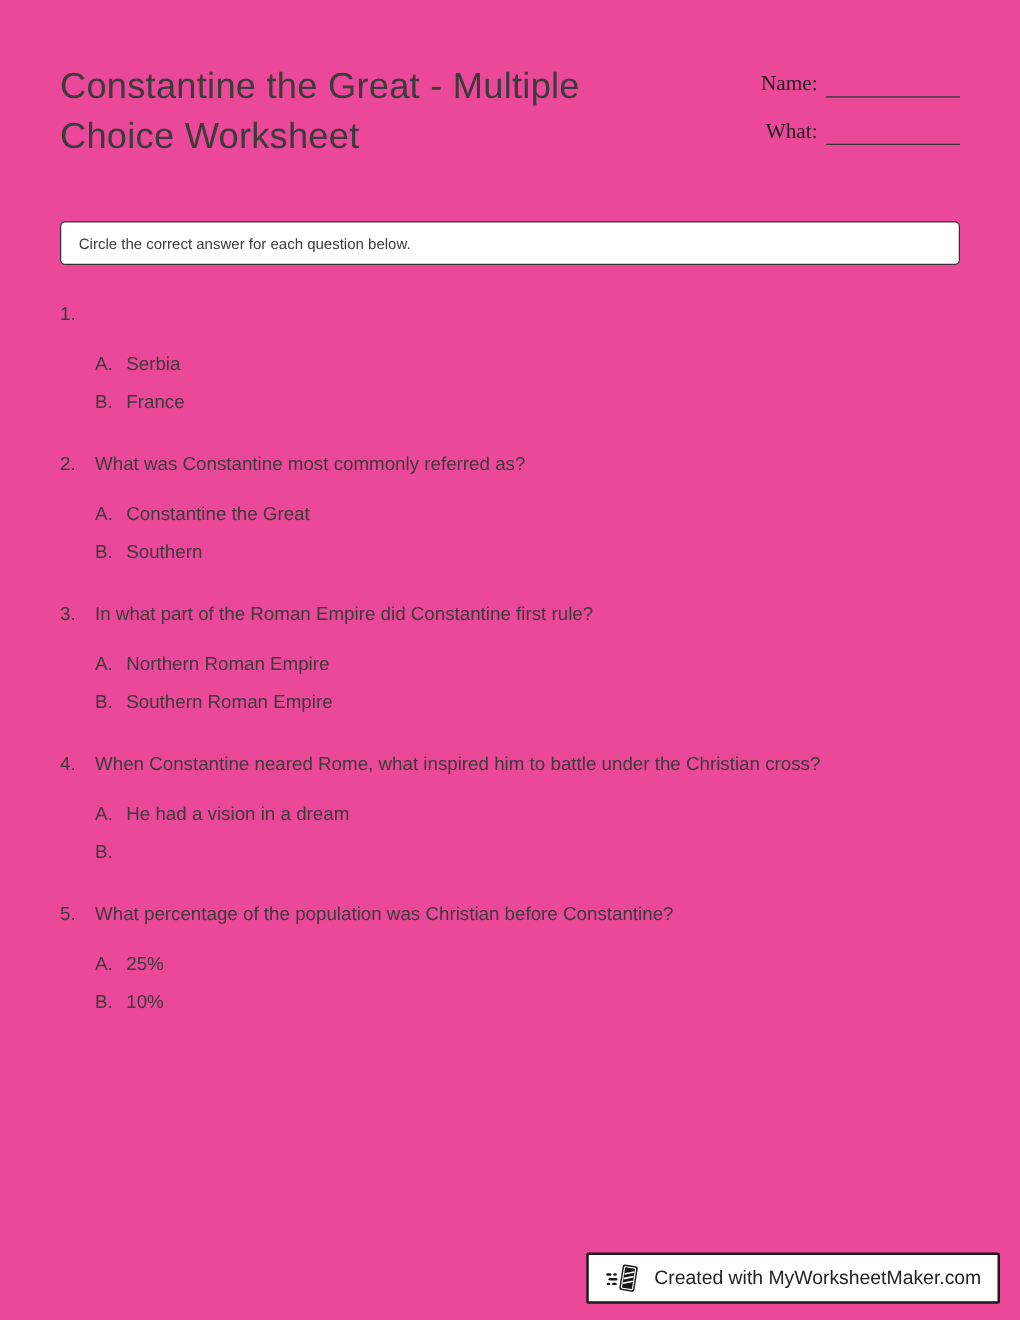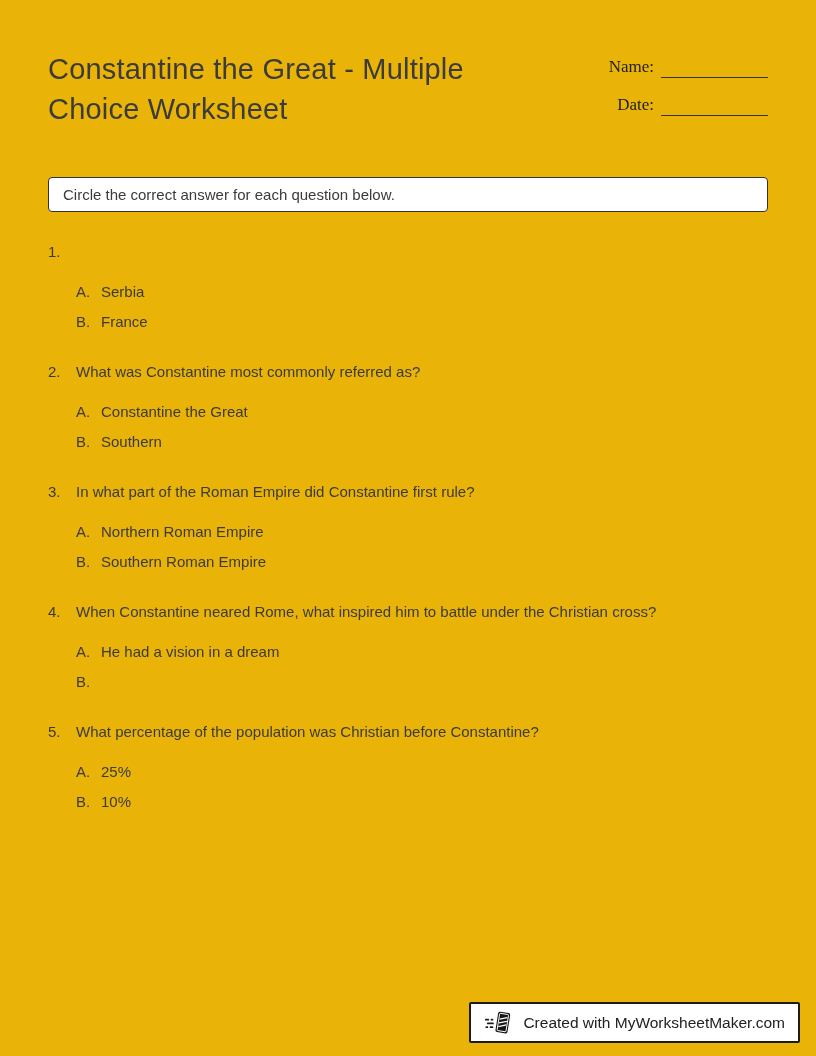--- a/index.html
+++ b/index.html
@@ -8,21 +8,21 @@
     width: 816px;
     height: 1056px;
     position: relative;
     font-family: "Liberation Sans", "DejaVu Sans", sans-serif;
     color: #3b3b3b;
     overflow: hidden;
   }
   .page {
     position: absolute;
     inset: 0;
-    background: #eab308;
+    background: #ec4899;
   }
   
   .title {
     position: absolute;
     left: 48px;
     top: 49px;
     width: 470px;
     font-size: 29px;
     line-height: 40px;
     font-weight: 400;
@@ -61,21 +61,21 @@
     position: absolute;
     left: 48px;
     top: 177px;
     width: 720px;
     height: 35px;
     border: 1.5px solid #333333;
     border-radius: 4px;
     display: flex;
     align-items: center;
     padding-left: 14px;
-    font-size: 15px;
+    font-size: 12px;
     color: #3b3b3b;
     background: #ffffff;
   }
   
   .questions {
     position: absolute;
     left: 48px;
     top: 242px;
     width: 720px;
   }
@@ -124,21 +124,21 @@
 <div class="page">
 
   <h1 class="title">Constantine the Great - Multiple Choice Worksheet</h1>
 
   <div class="name-date">
     <div class="field-row">
       <span class="field-label">Name:</span>
       <span class="blank-line"></span>
     </div>
     <div class="field-row">
-      <span class="field-label">Date:</span>
+      <span class="field-label">What:</span>
       <span class="blank-line"></span>
     </div>
   </div>
 
   <div class="instruction-box">
     <span>Circle the correct answer for each question below.</span>
   </div>
 
   <div class="questions">
 

